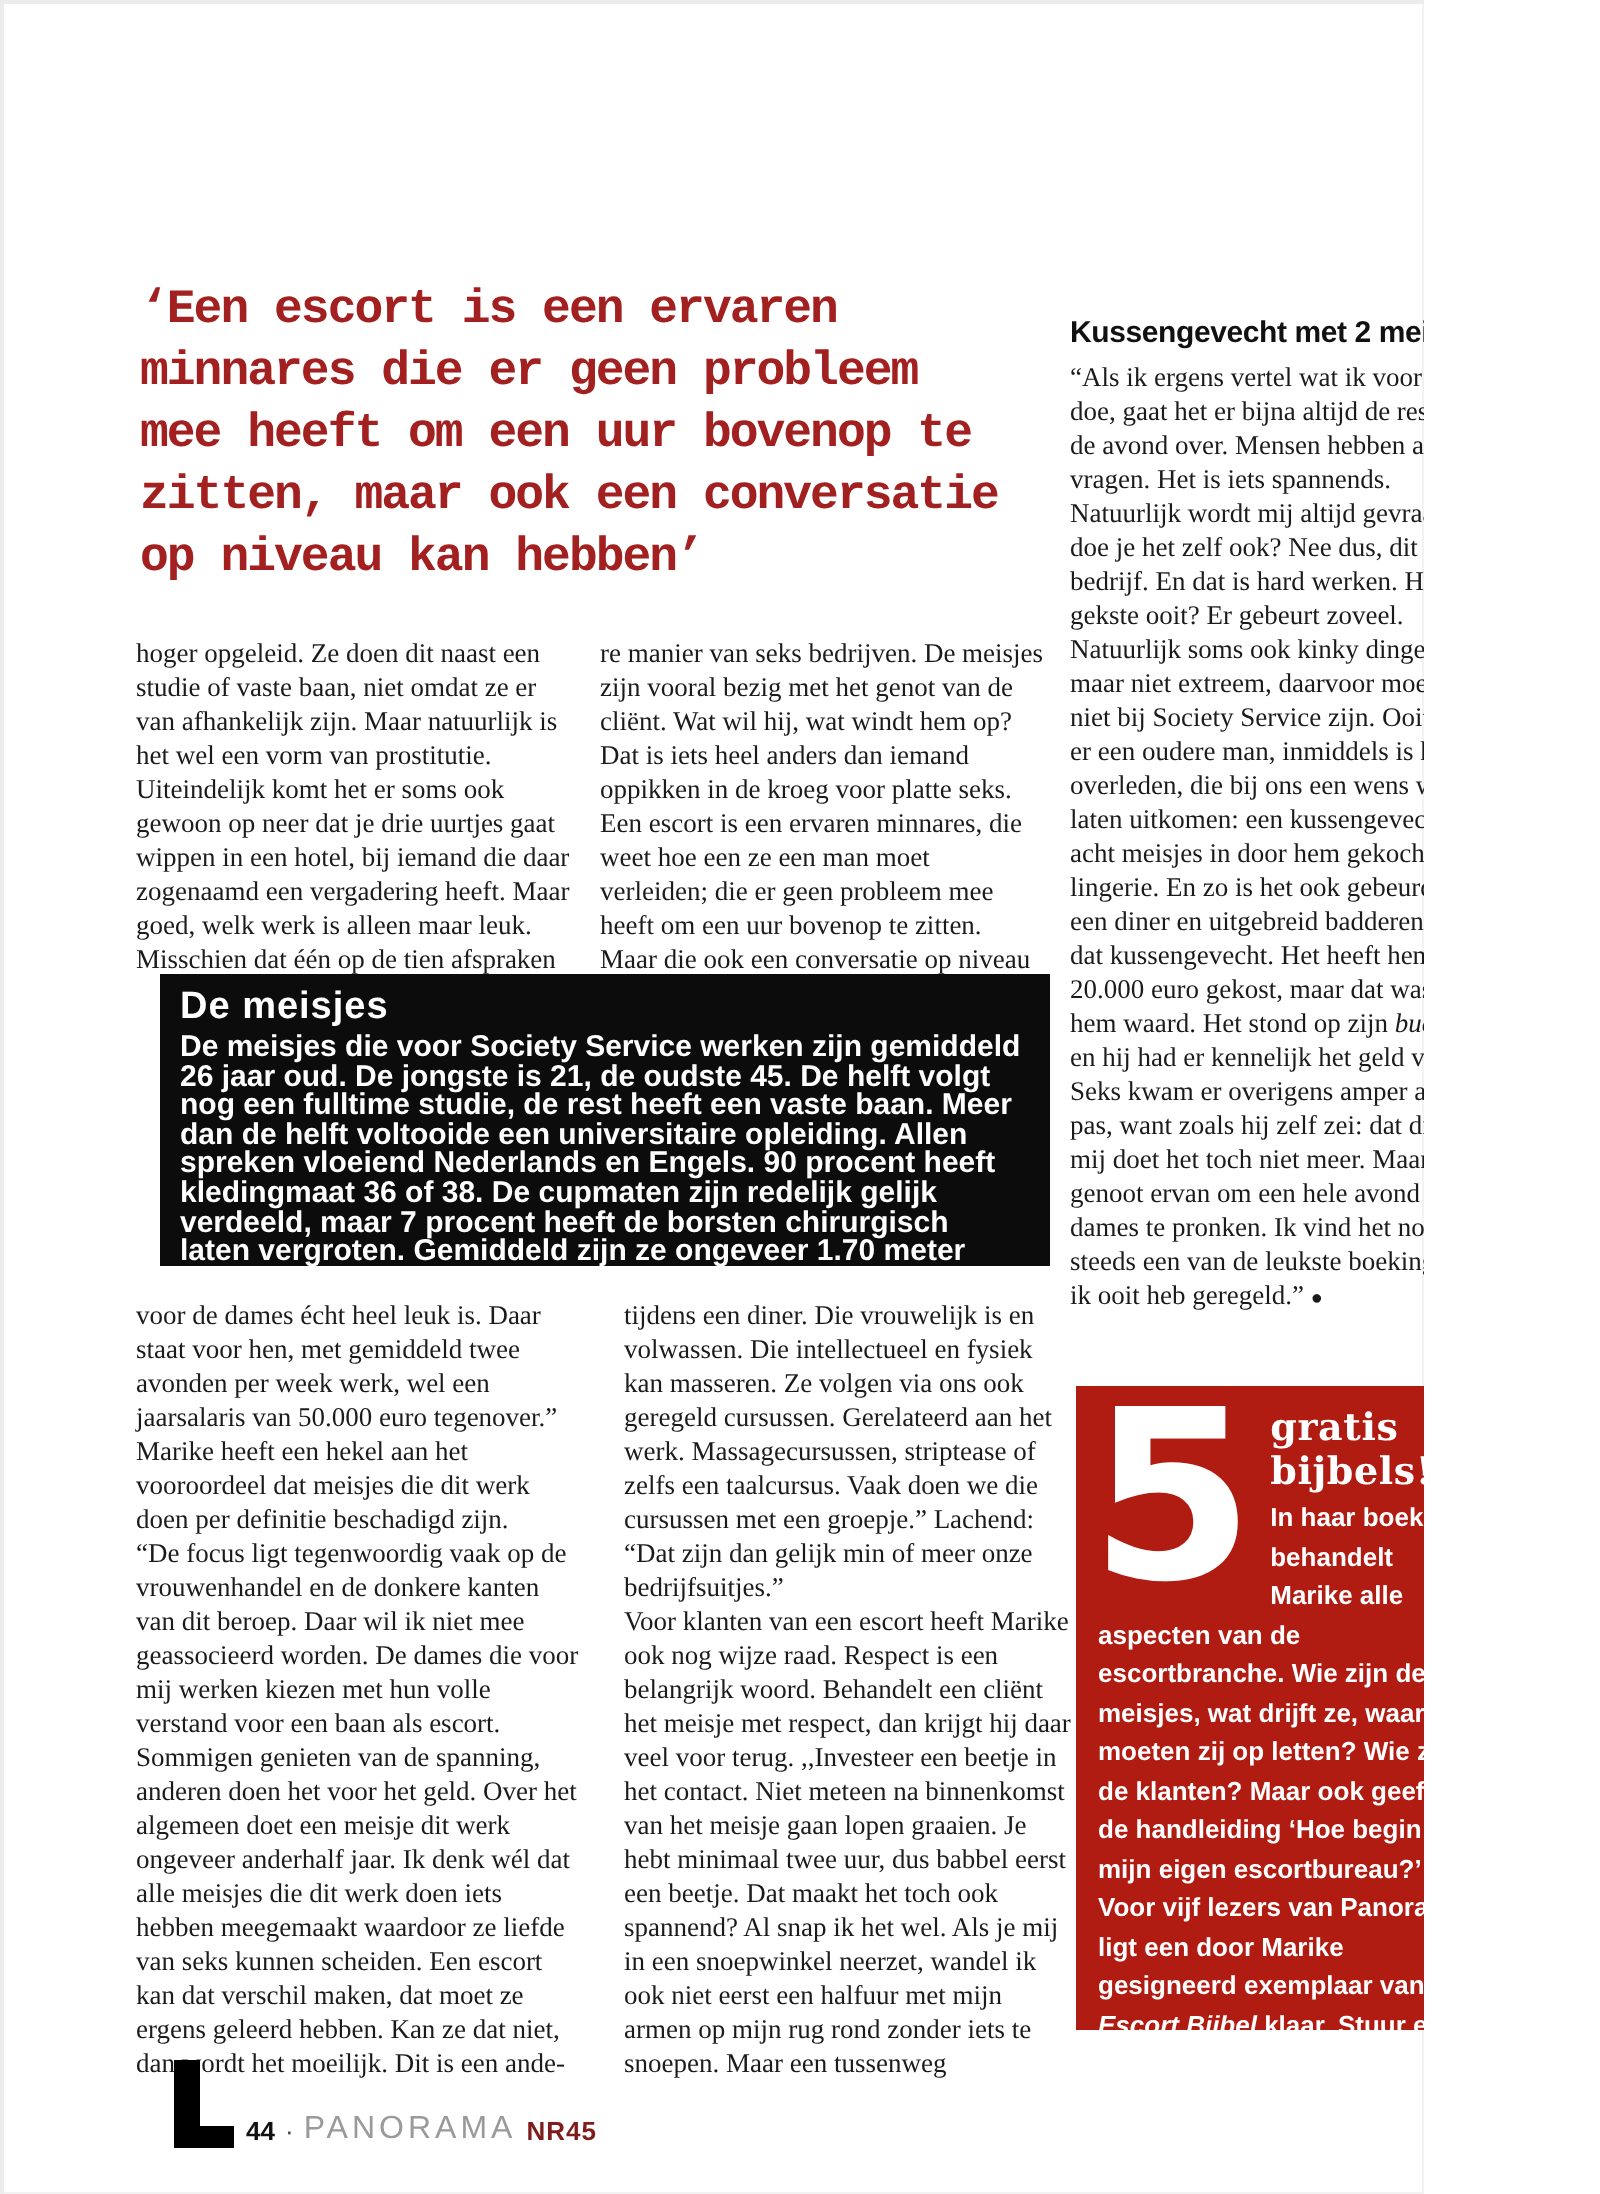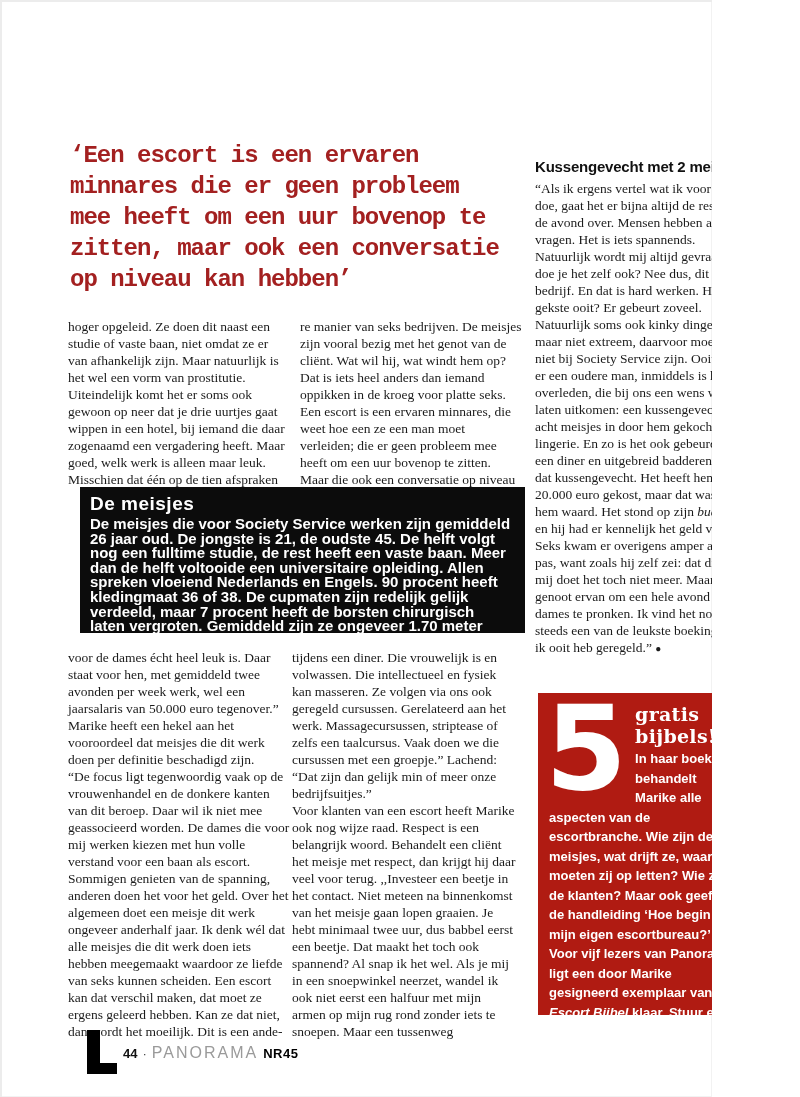--- a/index.html
+++ b/index.html
@@ -12,21 +12,21 @@
     font-family:"Liberation Mono",monospace;font-weight:700;
     font-size:24px;line-height:31px;color:#a32020;white-space:pre-line;letter-spacing:-1px;
   }
   .body-text{
     font-family:"Liberation Serif",serif;font-size:13.5px;line-height:17px;color:#1b1b1b;
     white-space:pre-line;margin:0;
   }
   .col1-top{position:absolute;left:68px;top:318px;width:222px;}
   .col2-top{position:absolute;left:300px;top:318px;width:222px;}
   .col1-bottom{position:absolute;left:68px;top:649px;width:222px;}
-  .col2-bottom{position:absolute;left:292px;top:649px;width:224px;}
+  .col2-bottom{position:absolute;left:312px;top:649px;width:224px;}
   .infobox{
     position:absolute;left:80px;top:487px;width:445px;height:146px;box-sizing:border-box;
     background:#0c0c0c;color:#ffffff;padding:6px 12px 6px 10px;overflow:hidden;
   }
   .infobox-title{
     font-family:Liberation Sans, sans-serif;font-weight:800;font-size:19px;line-height:22px;
     letter-spacing:0.5px;color:#ffffff;margin-bottom:2px;
   }
   .infobox-body{
     font-family:"Liberation Sans",sans-serif;font-weight:700;font-size:15px;line-height:14.6px;
@@ -48,33 +48,33 @@
     line-height:0.88;color:#ffffff;margin:-6px 8px 0 -4px;
   }
   .promo-title{
     font-family:"DejaVu Serif",serif;font-weight:800;font-size:19px;line-height:22px;
     letter-spacing:0.3px;color:#ffffff;margin-bottom:2px;
   }
   .promo-body{
     font-family:"Liberation Sans",sans-serif;font-weight:700;font-size:13px;line-height:19.5px;
     color:#ffffff;
   }
-  .footer{position:absolute;left:48px;top:1030px;display:flex;align-items:flex-start;padding-left:39px;}
+  .footer{position:absolute;left:48px;top:1030px;display:flex;align-items:flex-end;padding-left:39px;}
   .l-mark{
     width:30px;height:44px;border-left:13px solid #000;border-bottom:11px solid #000;
     box-sizing:border-box;margin-right:6px;
   }
   .footer-text{
     font-family:"Liberation Sans",sans-serif;font-size:13px;display:flex;align-items:center;gap:5px;
     margin-top:14px;
   }
   .pageno{font-weight:700;color:#111;}
   .dot{color:#444;}
   .mag{color:#9a9a9a;letter-spacing:2px;font-size:16px;}
-  .issue{font-weight:700;color:#000000;letter-spacing:0.5px;}
+  .issue{font-weight:700;color:#7f1d1d;letter-spacing:0.5px;}
   i{font-style:italic;}
 </style>
 </head>
 <body>
 
 <div class="page">
 
   <div class="pullquote">‘Een escort is een ervaren
 minnares die er geen probleem
 mee heeft om een uur bovenop te

